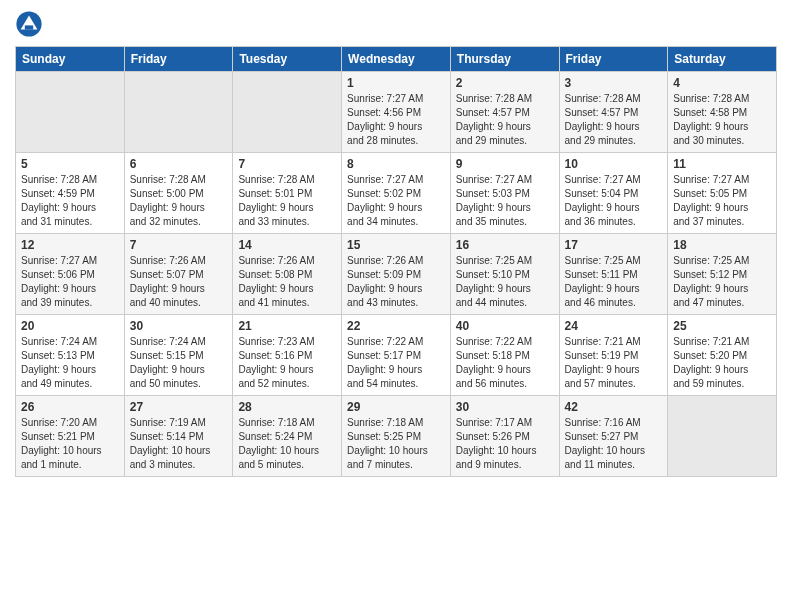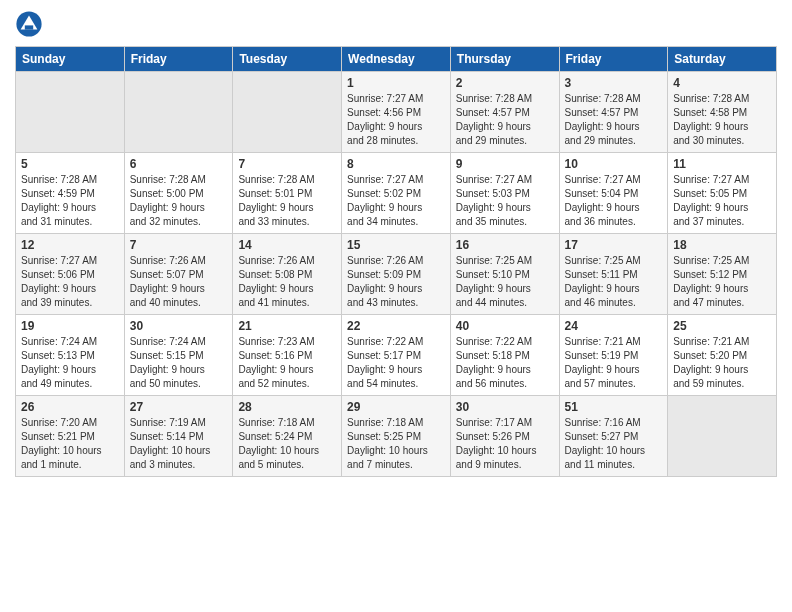--- a/index.html
+++ b/index.html
@@ -267,21 +267,21 @@
           <td style="background: rgb(245, 245, 245);">
             <span class="day-num">18</span>
             <div class="day-info" style="white-space: pre-line;">Sunrise: 7:25 AM
 Sunset: 5:12 PM
 Daylight: 9 hours
 and 47 minutes.</div>
           </td>
         </tr>
         <tr>
           <td style="background: rgb(255, 255, 255);">
-            <span class="day-num">19</span>
+            <span class="day-num">20</span>
             <div class="day-info" style="white-space: pre-line;">Sunrise: 7:24 AM
 Sunset: 5:13 PM
 Daylight: 9 hours
 and 49 minutes.</div>
           </td>
           <td style="background: rgb(255, 255, 255);">
             <span class="day-num">30</span>
             <div class="day-info" style="white-space: pre-line;">Sunrise: 7:24 AM
 Sunset: 5:15 PM
 Daylight: 9 hours
@@ -353,21 +353,21 @@
 and 7 minutes.</div>
           </td>
           <td style="background: rgb(245, 245, 245);">
             <span class="day-num">30</span>
             <div class="day-info" style="white-space: pre-line;">Sunrise: 7:17 AM
 Sunset: 5:26 PM
 Daylight: 10 hours
 and 9 minutes.</div>
           </td>
           <td style="background: rgb(245, 245, 245);">
-            <span class="day-num">51</span>
+            <span class="day-num">42</span>
             <div class="day-info" style="white-space: pre-line;">Sunrise: 7:16 AM
 Sunset: 5:27 PM
 Daylight: 10 hours
 and 11 minutes.</div>
           </td>
           <td class="empty-cell" style="background: rgb(232, 232, 232);"></td>
         </tr>
       </tbody>
   </table>
 </div>

